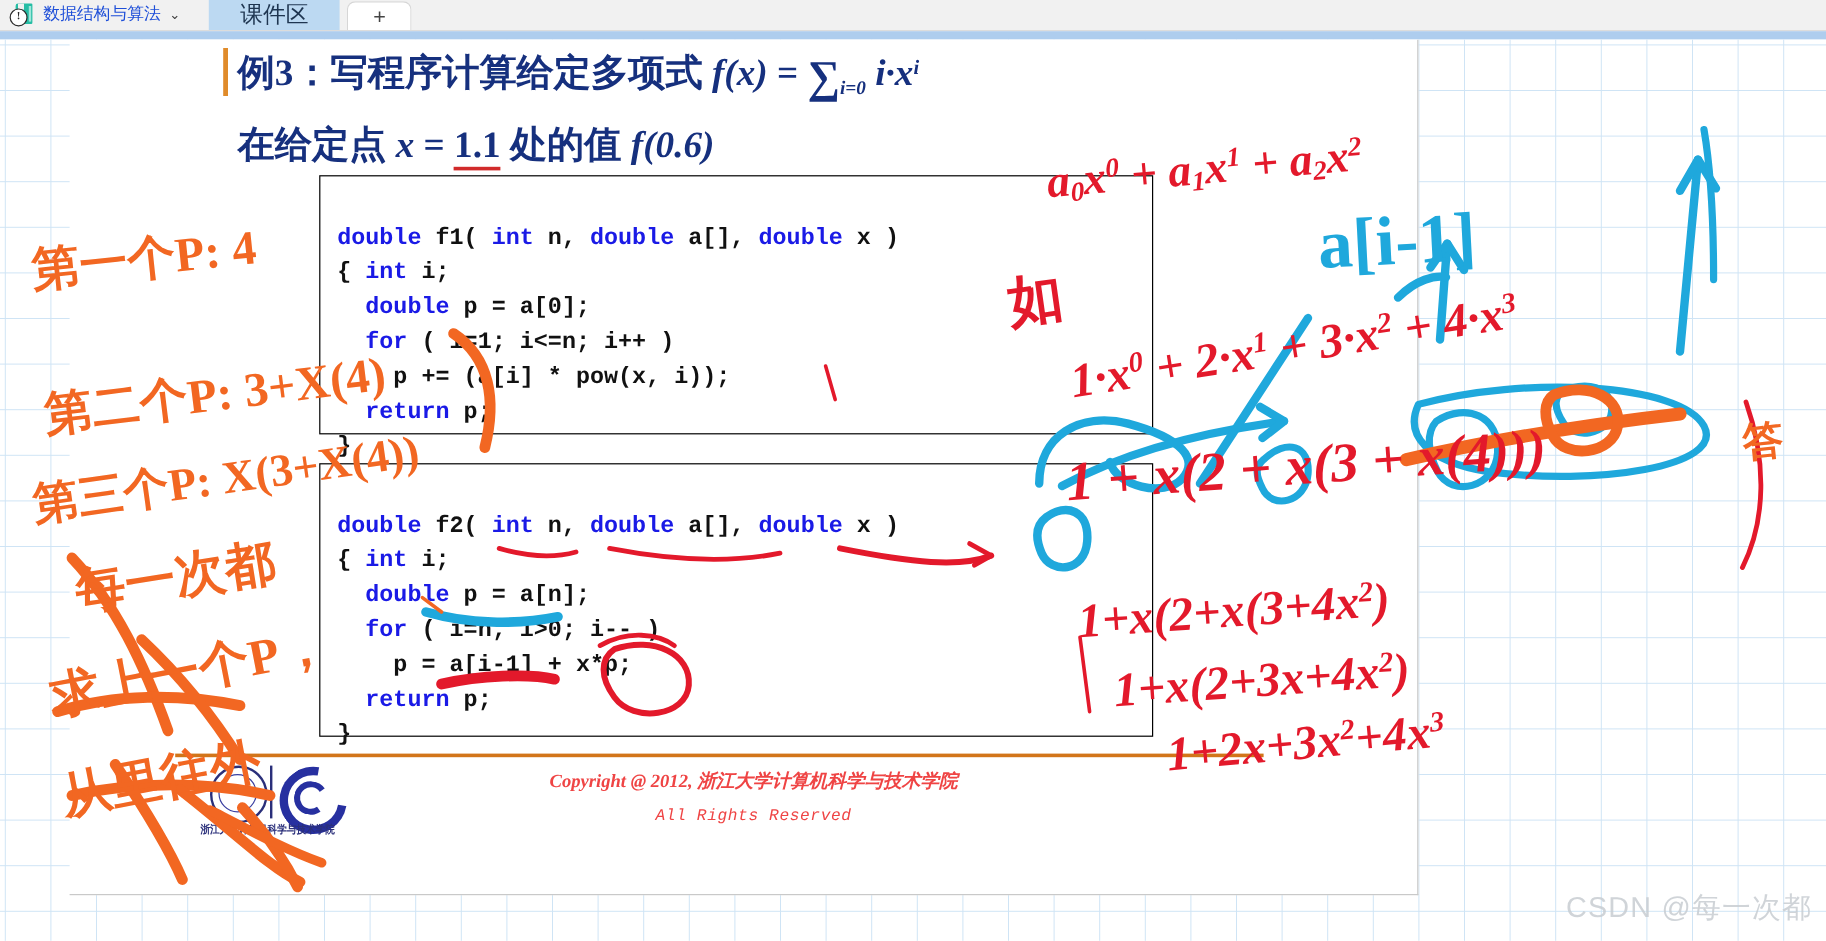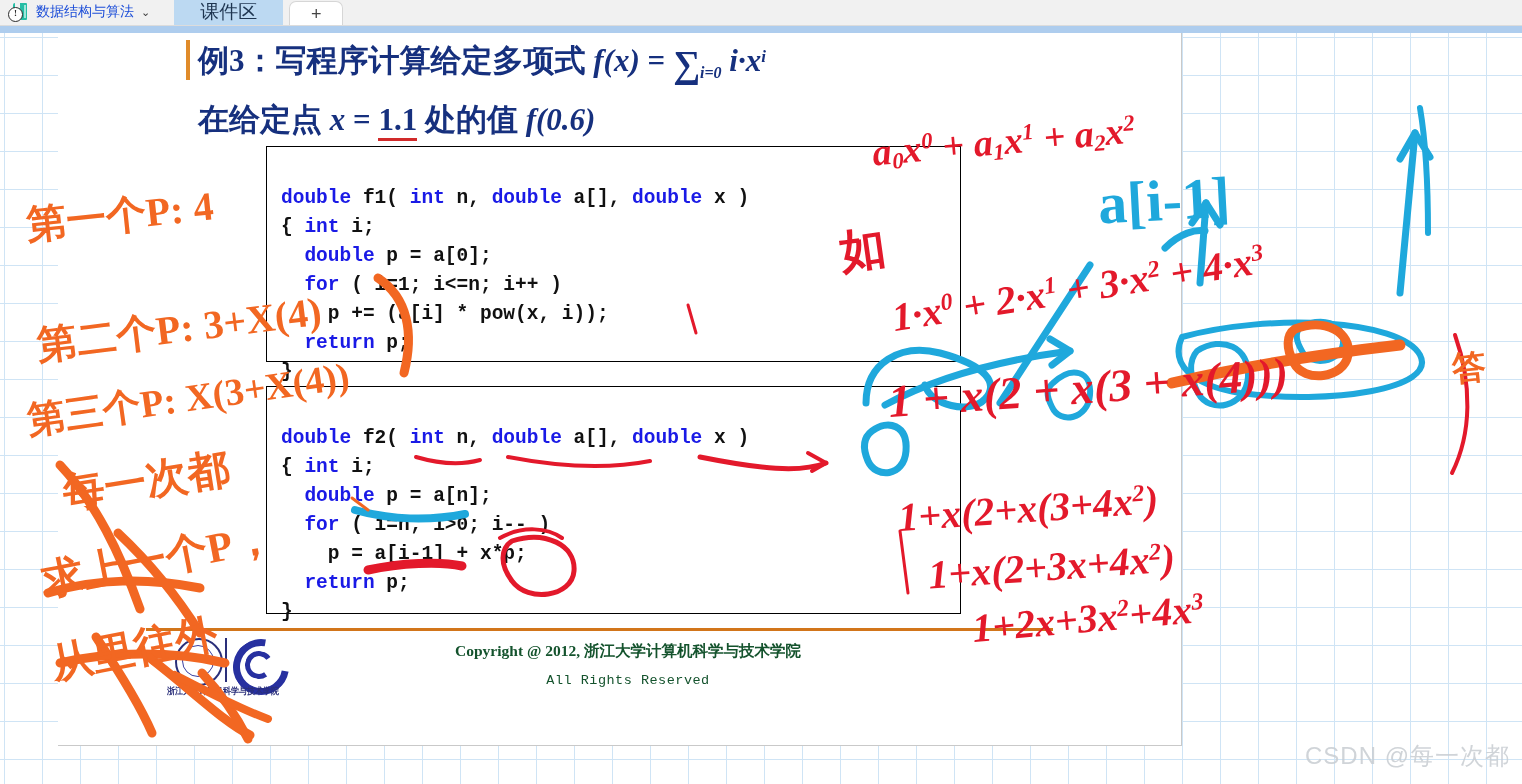--- a/index.html
+++ b/index.html
@@ -192,23 +192,23 @@
   #zju-logo .logo-cap {
     position: absolute; left: 0px; top: 50px;
     width: 140px; text-align: center;
     font-size: 8px; color: #2a2f7a; font-weight: bold;
     font-family: "Liberation Sans", sans-serif;
     transform: scaleY(1.15);
   }
   #copyright {
     position: absolute; left: 260px; top: 608px;
     width: 620px; text-align: center;
-    color: #14532d;
+    color: #ef4444;
     font-family: "Liberation Serif", serif;
-    font-size: 15.5px; font-weight: bold;
+    font-size: 15.5px; font-weight: bold; font-style: italic;
   }
   #copyright .line2 {
     margin-top: 11px;
     font-family: "Liberation Mono", monospace;
     font-size: 13.5px; font-weight: normal;
     letter-spacing: 0.5px;
     text-align: center;
   }
 
   

